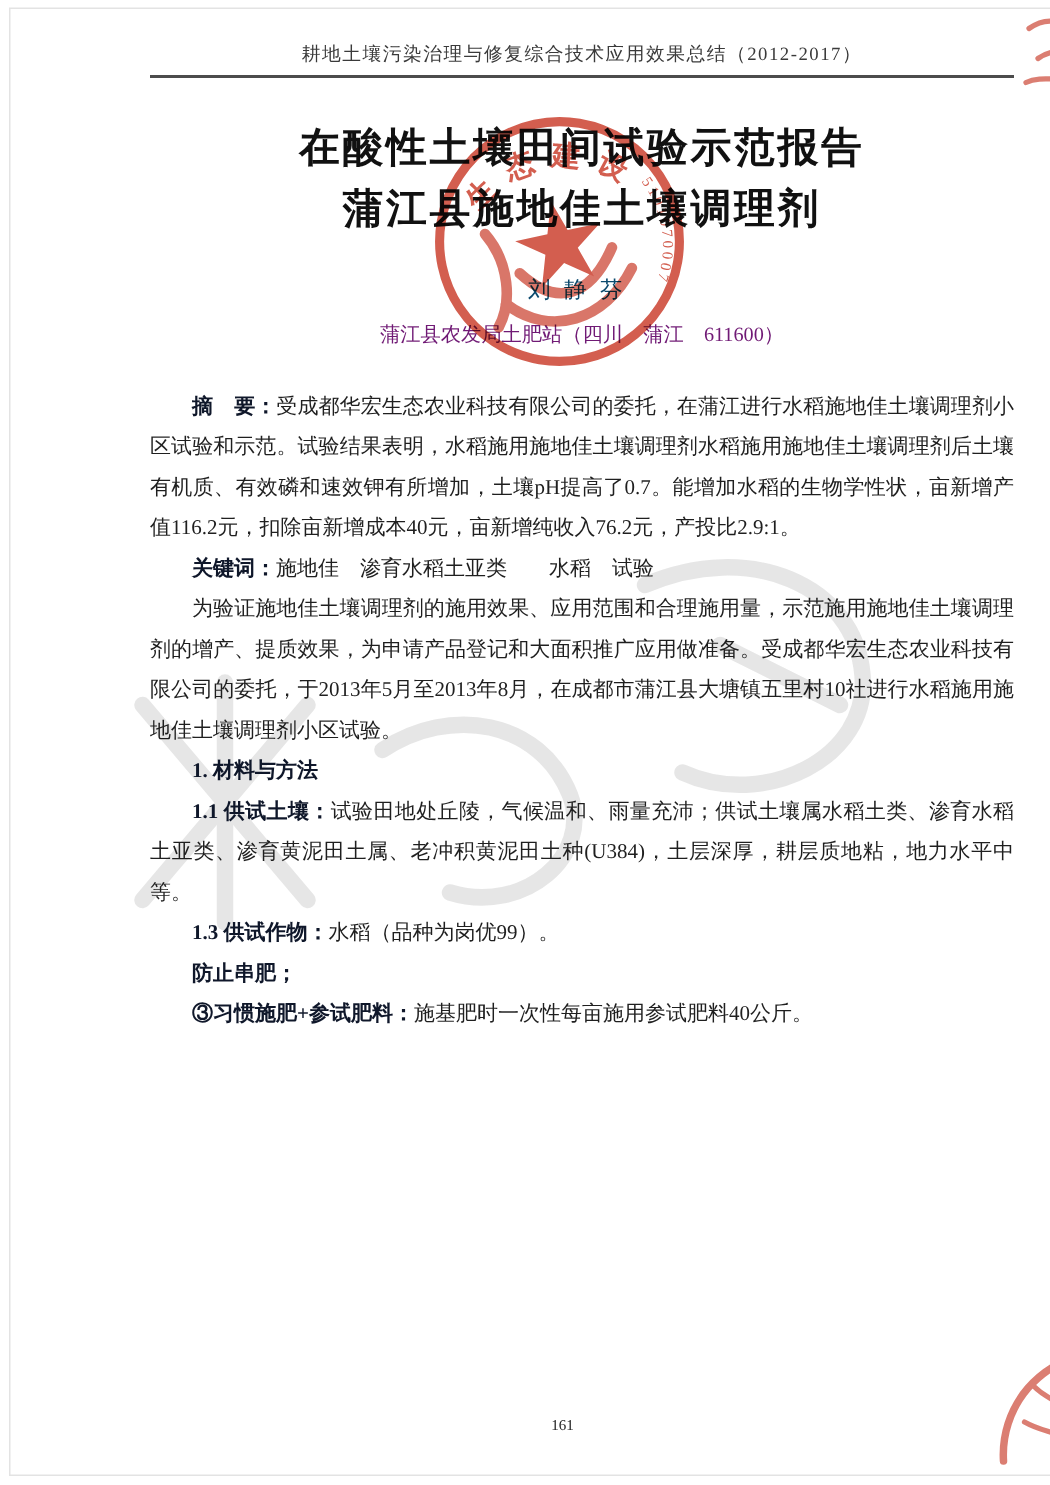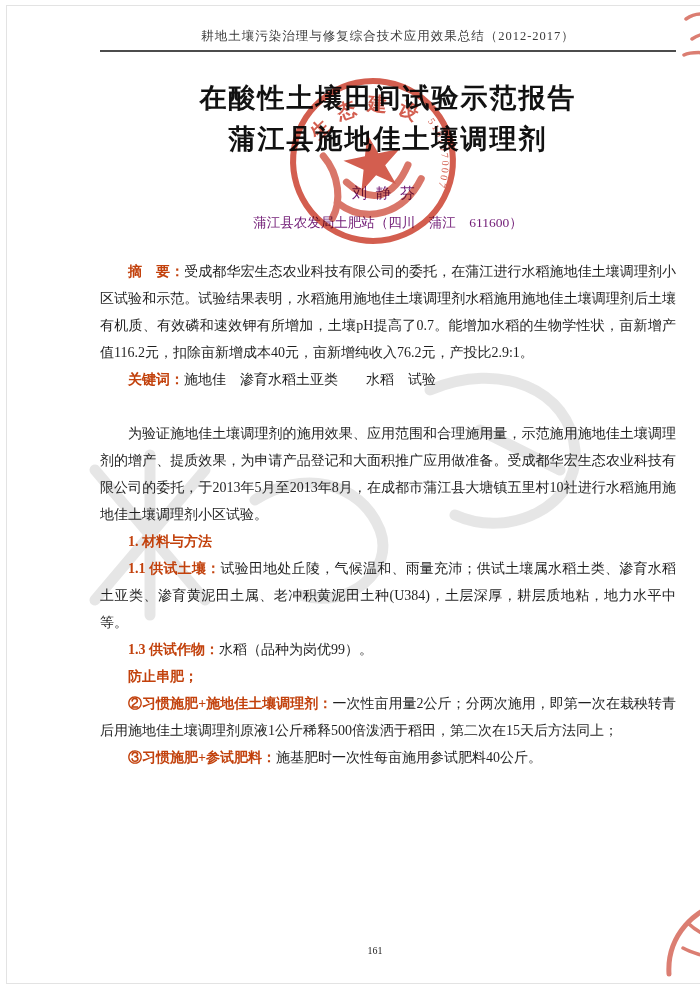--- a/index.html
+++ b/index.html
@@ -21,30 +21,30 @@
     text-align:center;font-size:12.5px;color:#3a3a3a;
     letter-spacing:1px;padding-bottom:5px;
     border-bottom:2px solid #4c4c4c;
   }
   .doc-title{
     margin-top:26px;text-align:center;font-weight:bold;
     font-size:27px;line-height:41px;letter-spacing:2px;color:#111;
   }
   .author{
     margin-top:24px;text-align:center;font-size:15px;
-    letter-spacing:9px;color:#701a75;
+    letter-spacing:9px;color:#0c4a6e;
   }
   .affiliation{
     margin-top:11px;text-align:center;font-size:13.5px;color:#701a75;
   }
   .abstract{margin-top:26px;font-size:14px;line-height:27px;text-align:justify;}
   .abstract p{margin:0;text-indent:2em;}
-  .body-text{margin-top:27px;font-size:14px;line-height:27px;text-align:justify;}
+  .body-text{font-size:14px;line-height:27px;text-align:justify;}
   .body-text .para{margin:0;text-indent:2em;}
-  b{font-weight:bold;color:#c2410c;}
+  b{font-weight:bold;color:#0f172a;}
   .page-number{
     position:absolute;left:12px;right:0;bottom:34px;
     text-align:center;font-size:10px;color:#222;z-index:2;
   }
   
   .stamp{
     position:absolute;left:287px;top:75px;width:172px;height:172px;
     z-index:5;opacity:.82;mix-blend-mode:multiply;
     transform:rotate(-12deg);pointer-events:none;
   }
@@ -86,21 +86,20 @@
       <p><b>摘　要：</b><span>受成都华宏生态农业科技有限公司的委托，在蒲江进行水稻施地佳土壤调理剂小区试验和示范。试验结果表明，水稻施用施地佳土壤调理剂水稻施用施地佳土壤调理剂后土壤有机质、有效磷和速效钾有所增加，土壤pH提高了0.7。能增加水稻的生物学性状，亩新增产值116.2元，扣除亩新增成本40元，亩新增纯收入76.2元，产投比2.9:1。</span></p>
       <p><b>关键词：</b><span>施地佳　渗育水稻土亚类　　水稻　试验</span></p>
     </div>
 
     <div class="body-text">
         <p class="para"><span>为验证施地佳土壤调理剂的施用效果、应用范围和合理施用量，示范施用施地佳土壤调理剂的增产、提质效果，为申请产品登记和大面积推广应用做准备。受成都华宏生态农业科技有限公司的委托，于2013年5月至2013年8月，在成都市蒲江县大塘镇五里村10社进行水稻施用施地佳土壤调理剂小区试验。</span></p>
         <p class="para"><b>1. 材料与方法</b></p>
         <p class="para"><b>1.1 供试土壤：</b><span>试验田地处丘陵，气候温和、雨量充沛；供试土壤属水稻土类、渗育水稻土亚类、渗育黄泥田土属、老冲积黄泥田土种(U384)，土层深厚，耕层质地粘，地力水平中等。</span></p>
         <p class="para"><b>1.3 供试作物：</b><span>水稻（品种为岗优99）。</span></p>
         <p class="para"><b>防止串肥；</b></p>
-        <p class="para"><b>②习惯施肥+施地佳土壤调理剂：</b><span>一次性亩用量2公斤；分两次施用，即第一次在栽秧转青后用施地佳土壤调理剂原液1公斤稀释500倍泼洒于稻田，第二次在15天后方法同上；</span></p>
         <p class="para"><b>③习惯施肥+参试肥料：</b><span>施基肥时一次性每亩施用参试肥料40公斤。</span></p>
         <p class="para"></p>
       </div>
   </div>
 
   <svg class="stamp" width="172" height="172" viewBox="0 0 170 170">
     <defs>
       <path id="arcTop" d="M 18,92 A 68,68 0 0 1 152,92"></path>
       <path id="arcRight" d="M 143,52 A 70,70 0 0 1 141,126"></path>
     </defs>

